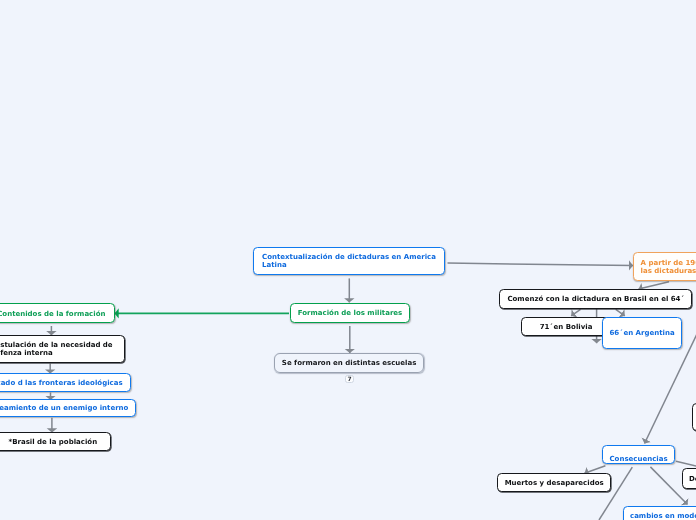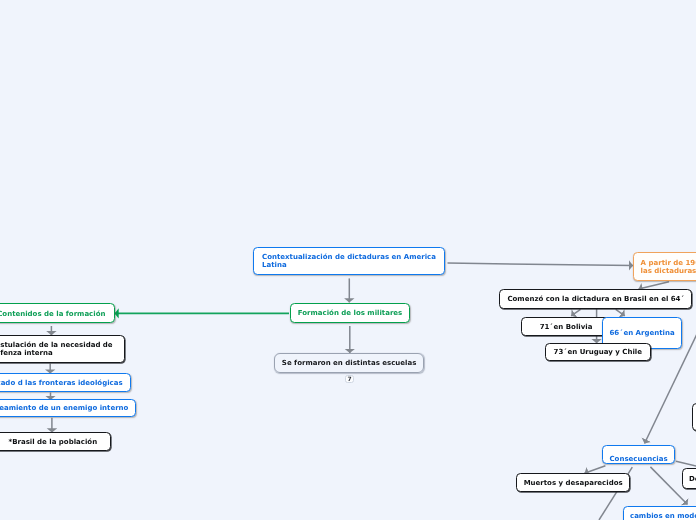--- a/index.html
+++ b/index.html
@@ -115,29 +115,26 @@
   </div>
 
   <div class="node black" style="left:521.1px;top:317.3px;width:90px;height:18.9px;">
     <span class="txt">71´ en Bolivia</span>
   </div>
 
   <div class="node blue" style="left:602px;top:317px;width:80.2px;height:32px;">
     <span class="txt">66´ en Argentina</span>
   </div>
 
-  <div class="node black" style="left:544.7px;top:343.2px;width:105.5px;height:18.2px;">
-    <span class="txt">73´ en Uruguay y Chile</span>
-  </div>
 
   <div class="node blue" style="left:601.6px;top:444.7px;width:73.1px;height:18.8px;align-items:flex-end;">
     <span class="txt">Consecuencias</span>
   </div>
 
-  <div class="node black" style="left:496.6px;top:473.4px;width:114.3px;height:19.2px;margin-left:19px;">
+  <div class="node black" style="left:496.6px;top:473.4px;width:114.3px;height:19.2px;">
     <span class="txt">Muertos y desaparecidos</span>
   </div>
 
   <div class="node lalign blue" style="left:622.9px;top:505.7px;width:150px;height:20px;">
     <span class="txt">cambios en modelo economico</span>
   </div>
 
   <div class="node lalign black" style="left:681.7px;top:468.4px;width:120px;height:20.6px;">
     <span class="txt">Desaparición de partidos</span>
   </div>

